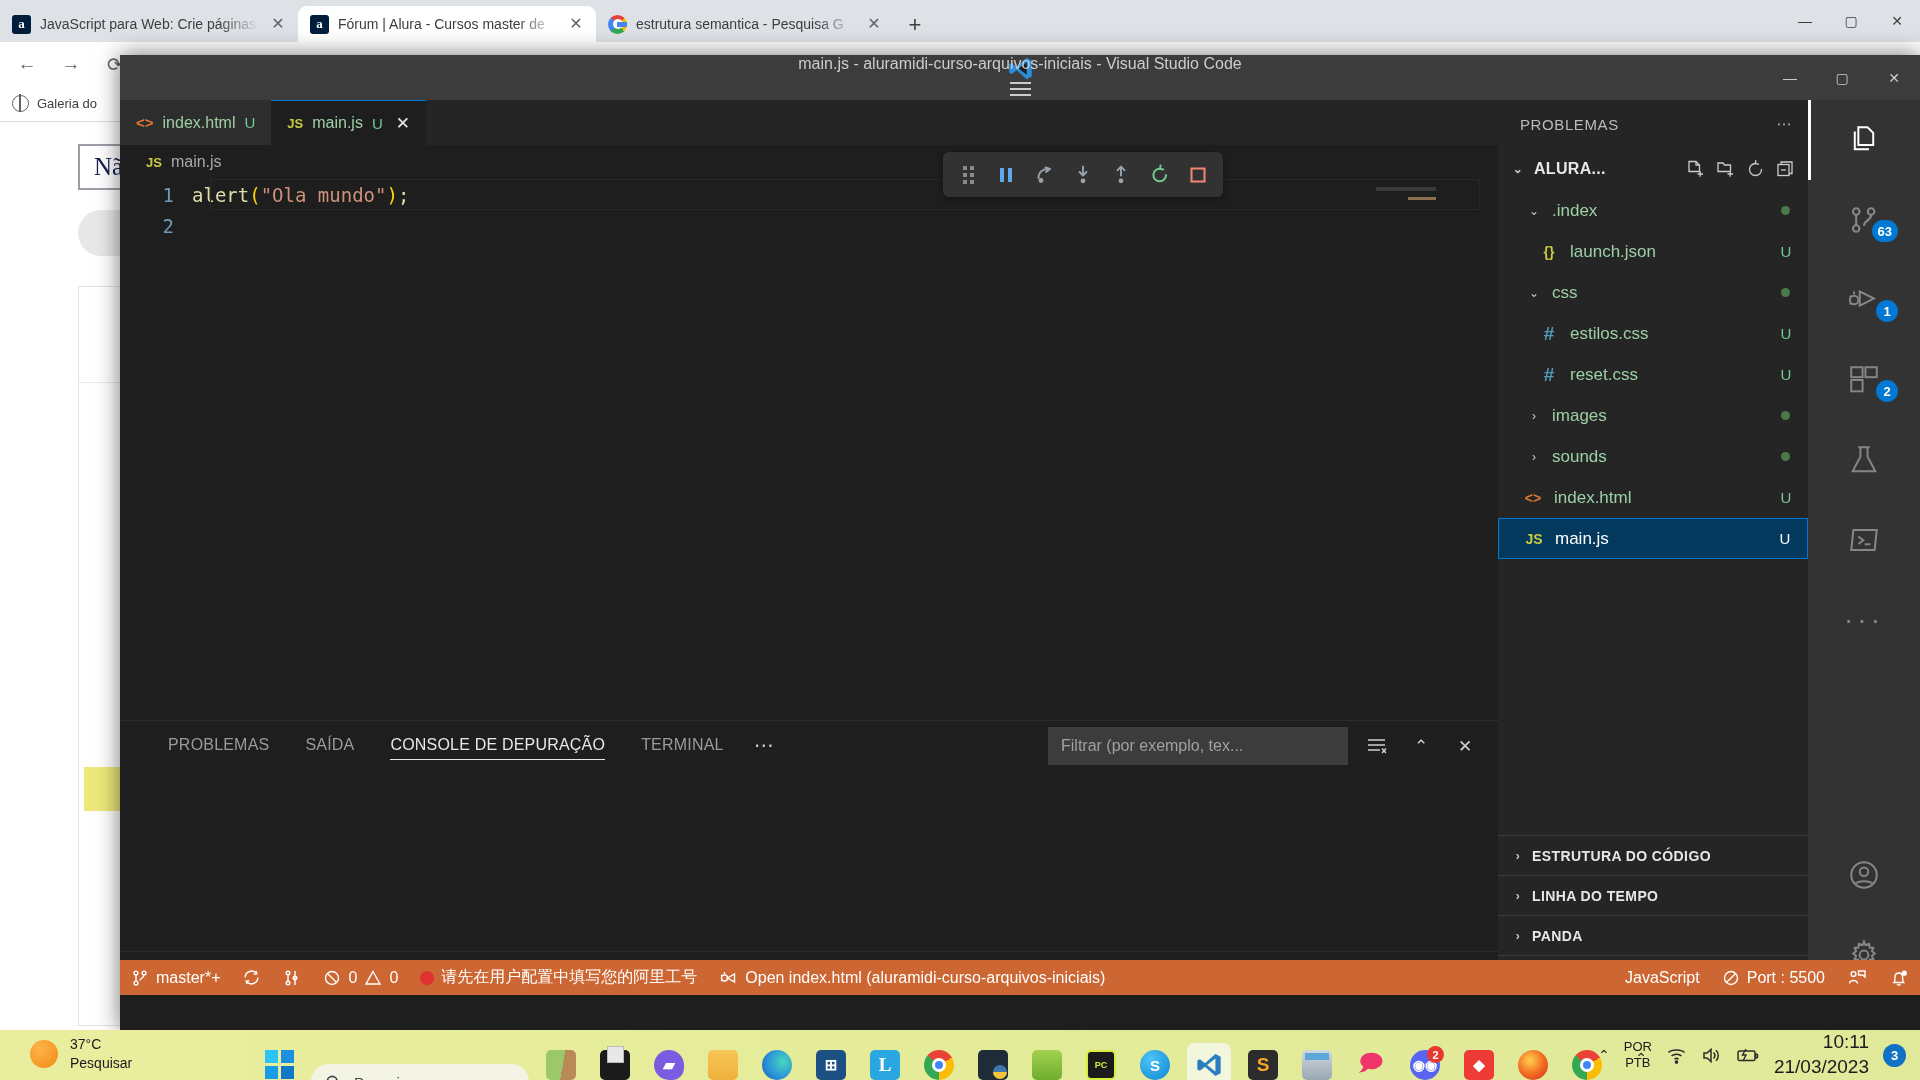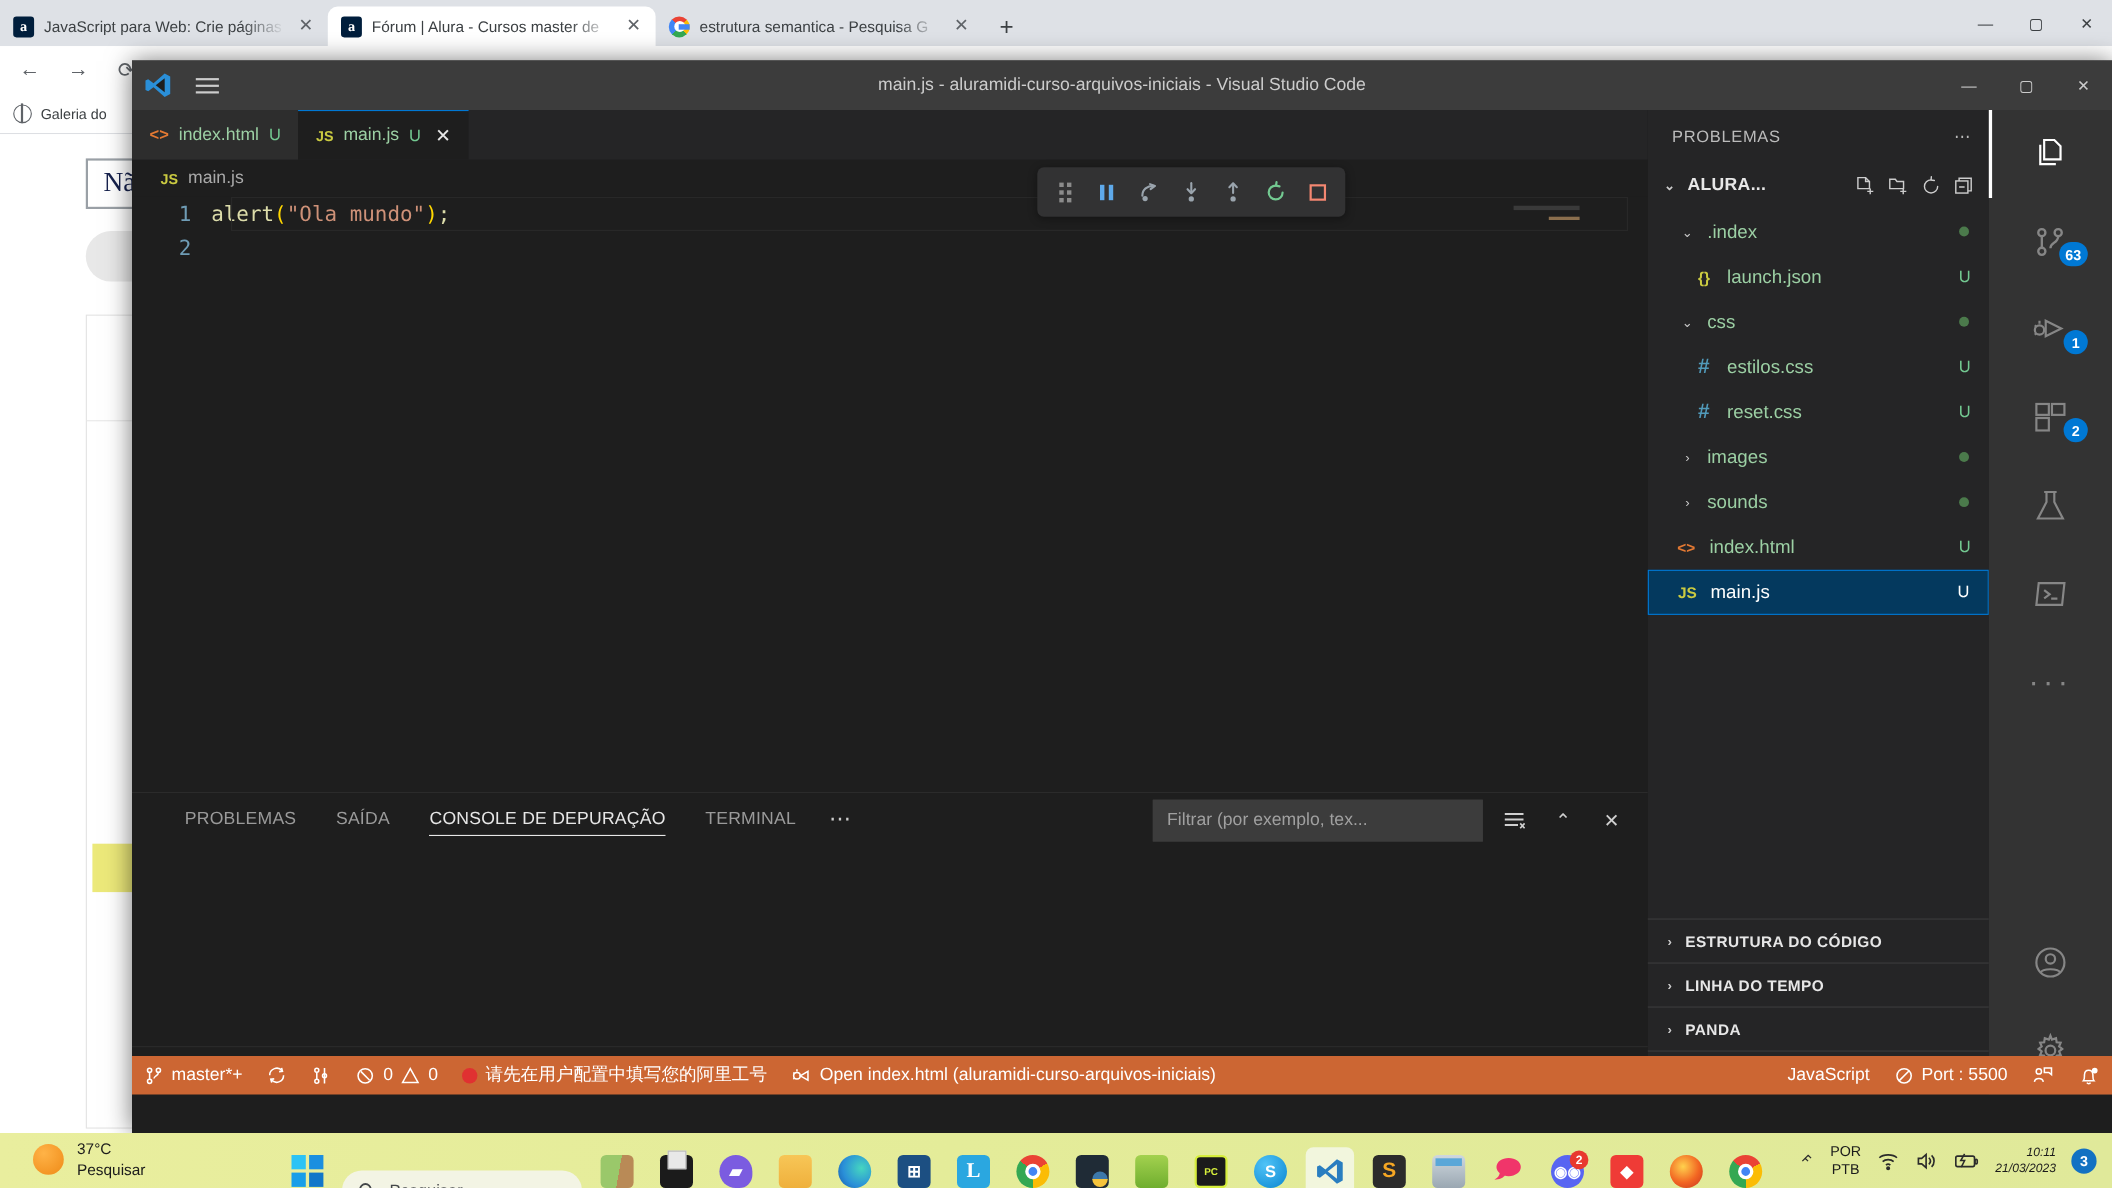--- a/index.html
+++ b/index.html
@@ -86,21 +86,21 @@
     background: radial-gradient(circle at 35% 30%, #ffb547, #ec8b14); }
 
   
   .vscode {
     position: absolute; left: 120px; top: 55px; width: 1800px; height: 975px;
     background: #1e1e1e;
     box-shadow: 0 0 22px rgba(0,0,0,.55);
   }
   .vs-title {
     height: 45px; background: #3c3c3c; display: flex; align-items: center;
-    position: relative; color: #cccccc;
+    position: relative; color: #cccccc; flex-direction: column;
   }
   .vs-logo { width: 46px; display:flex; align-items:center; justify-content:center; }
   .vs-hamburger { width: 44px; display:flex; flex-direction:column; gap:4px; align-items:center; justify-content:center; }
   .vs-hamburger span { display:block; width: 21px; height: 2px; background:#cccccc; }
   .vs-title-text {
     position:absolute; left:0; right:0; text-align:center; font-size: 16px;
     color: #cccccc; pointer-events: none;
   }
   .vs-wctrl { position:absolute; right: 0; top: 0; height: 45px; display:flex; }
   .vs-wctrl div { width: 52px; height: 45px; display:flex; align-items:center; justify-content:center; color:#cccccc; font-size: 14px; }
@@ -220,21 +220,21 @@
     justify-content:center; font-size: 15px; font-weight:bold; color:#fff; }
   .tb-ico.running::after { content:""; position:absolute; bottom: 3px; left: 50%; transform: translateX(-50%);
     width: 8px; height: 4px; border-radius: 2px; background:#6b6b4a; }
   .tb-ico.focused { background:#f2f6dd; border-radius: 7px; }
   .tb-ico.focused::after { content:""; position:absolute; bottom: 3px; left: 50%; transform: translateX(-50%);
     width: 20px; height: 4px; border-radius: 2px; background:#1f6fb5; }
   .tb-badge { position:absolute; right: 3px; top: 3px; background:#e8392f; color:#fff; border-radius: 50%;
     width: 17px; height: 17px; font-size: 11px; font-weight:bold; display:flex; align-items:center; justify-content:center; }
   .tb-right { position:absolute; right: 14px; top: 0; height: 50px; display:flex; align-items:center; gap: 14px; }
   .tb-lang { font-size: 13px; color:#1b1b1b; line-height: 1.25; text-align:center; }
-  .tb-clock { font-size: 11px; color:#1b1b1b; line-height: 1.3; text-align:right;font-style:italic; }
+  .tb-clock { font-size: 19px; color:#1b1b1b; line-height: 1.3; text-align:right; }
   .tb-notif { width: 23px; height: 23px; border-radius:50%; background:#1271c2; color:#fff;
     font-size: 13px; font-weight:bold; display:flex; align-items:center; justify-content:center; }
   .chev-up { font-size: 14px; color:#2b2b2b; }
   svg { display:block; }
 </style>
 </head>
 <body>
 
 <div id="root">
 

